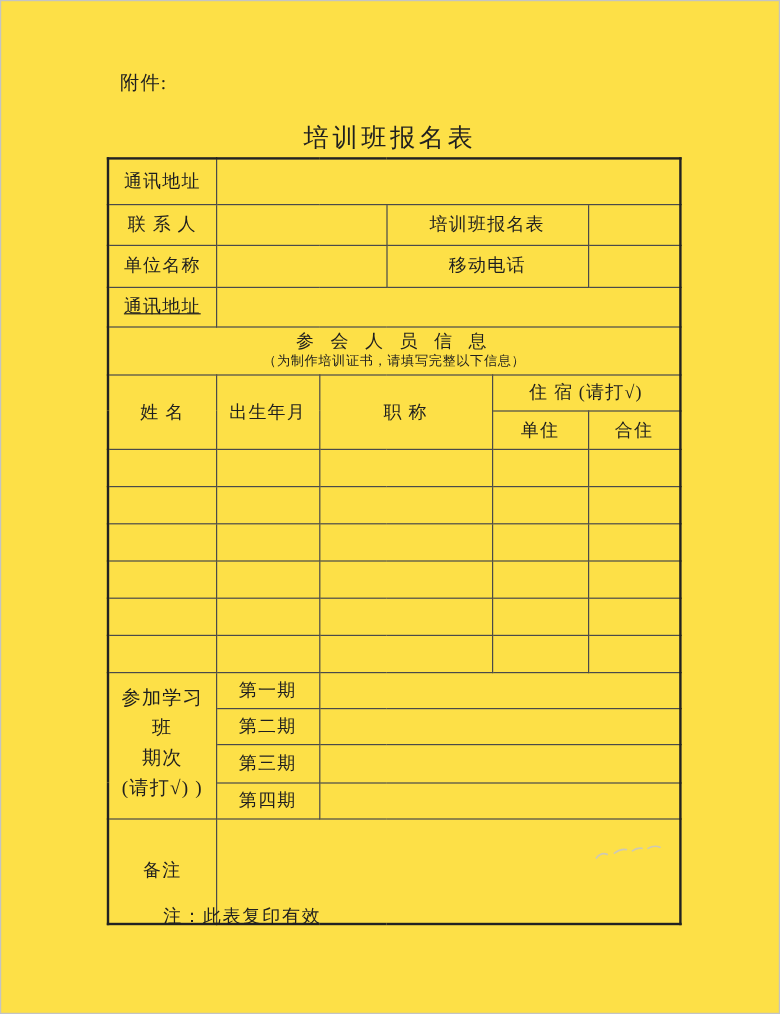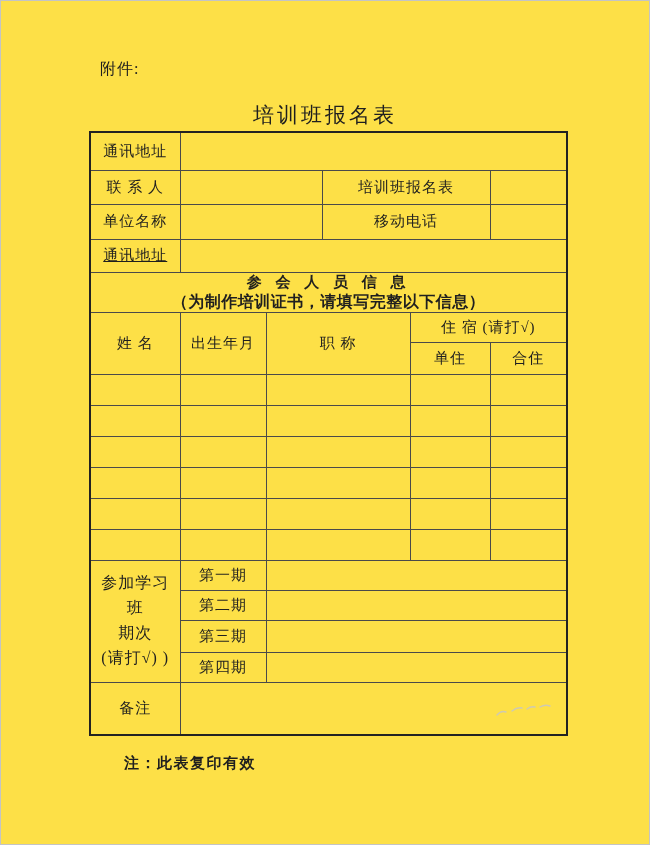--- a/index.html
+++ b/index.html
@@ -49,56 +49,55 @@
     text-align: center;
     vertical-align: middle;
     font-size: 15px;
     letter-spacing: 1px;
     overflow: hidden;
   }
   tr.h38 { height: 38px; }
   tr.h34 { height: 34px; margin-left: 28px; }
   tr.h35 { height: 35px; }
   tr.h33 { height: 33px; text-decoration: underline; }
-  tr.h40 { height: 40px; font-weight: bold; }
+  tr.h40 { height: 40px; }
   tr.h30 { height: 30px; }
   tr.h32 { height: 32px; }
   tr.h31 { height: 31px; }
-  tr.h73 { height: 53px; }
+  tr.h73 { height: 88px; }
   .section-title {
     font-size: 15px;
     letter-spacing: 5px;
     line-height: 1.25;
   }
   .section-subtitle {
-    font-size: 16px;
+    font-size: 11px;
     letter-spacing: 0.5px;
     line-height: 1.2;
   }
   .session-label {
     font-size: 16px;
     line-height: 1.55;
     letter-spacing: 1px;
   }
   .remarks-cell {
     position: relative;
   }
   .smudge {
     position: absolute;
     right: 10px;
     top: 18px;
     opacity: 0.85;
   }
   .footnote {
     position: absolute;
-    left: 123px;
+    left: 135px;
     top: 753px;
     font-size: 15px;
     letter-spacing: 1.5px;
-    font-weight: bold;
   }
 </style>
 </head>
 <body>
 
 <div class="page">
 
   <div class="attachment">附件:</div>
 
   <div class="doc-title">培训班报名表</div>

